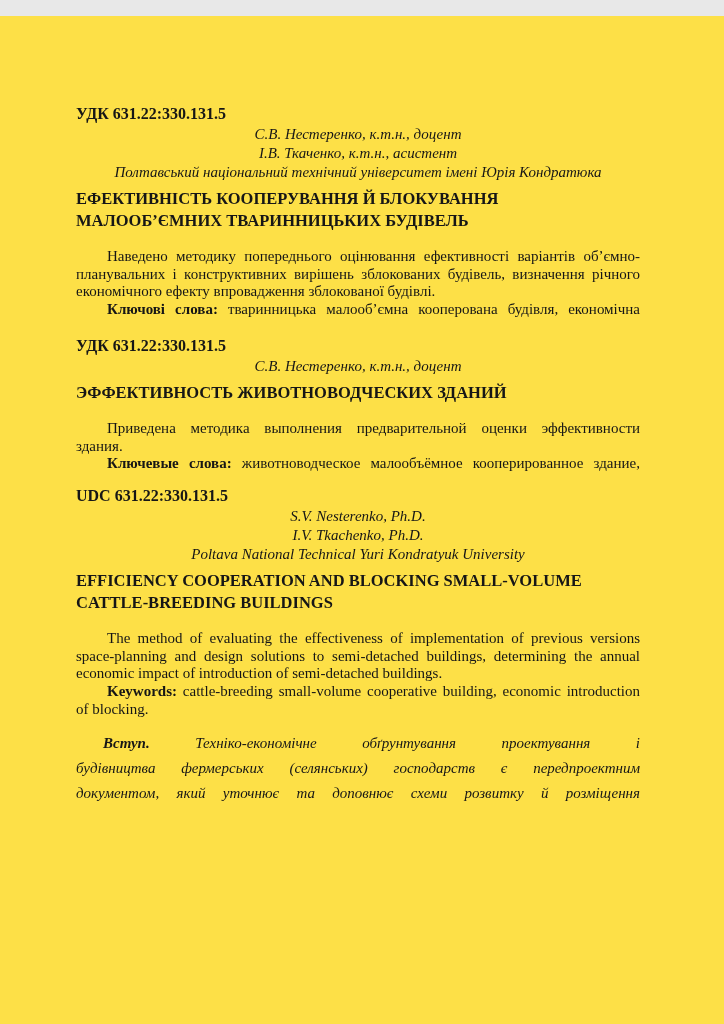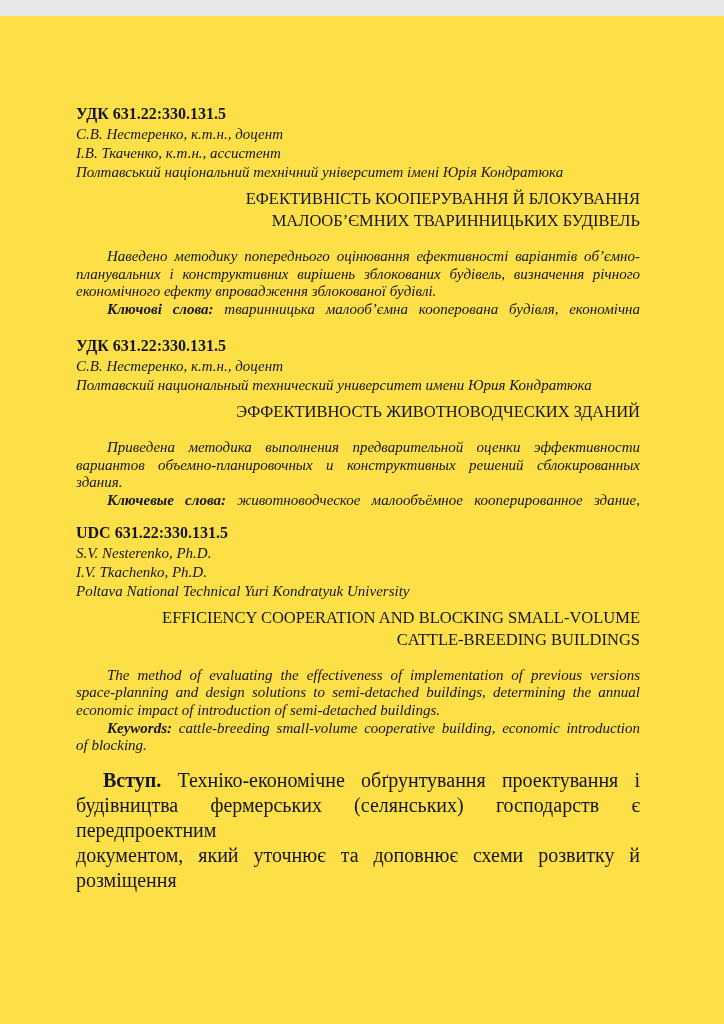--- a/index.html
+++ b/index.html
@@ -22,83 +22,82 @@
   }
   .udc {
     font-size:16px; font-weight:bold;
     line-height:19px;
     text-align:left;
   }
   .authors {
     margin-top:2px;
     font-size:15px; font-style:italic;
     line-height:19px;
-    text-align:left;
+    text-align:center;
   }
   .title {
     margin-top:6px;
-    font-size:16.5px; font-weight:normal;
+    font-size:16.5px; font-weight:bold;
     line-height:22px;
-    text-align:right;
+    text-align:left;
   }
   .abstract {
     margin-top:16px;
-    font-size:15px; font-style:italic;
+    font-size:15px; 
     line-height:17.7px;
   }
   .intro {
     margin-top:13px;
-    font-size:20px;
+    font-size:15px;
     line-height:25px;
+    font-style:italic;
   }
   .sec-ru { margin-top:17px; }
   .sec-en { margin-top:13px; }
   .line { text-align:justify; }
   .line.jl { text-align-last:justify; }
   .line.ind { text-indent:31px; }
   .intro .line.ind { text-indent:27px; }
   .b { font-weight:bold; }
 </style>
 </head>
 <body>
 
 <div class="page">
   <div class="content">
 
     <section>
       <div class="udc">УДК 631.22:330.131.5</div>
       <div class="authors">
         <div>С.В. Нестеренко, к.т.н., доцент</div>
-        <div>І.В. Ткаченко, к.т.н., ассистент</div>
+        <div>І.В. Ткаченко, к.т.н., асистент</div>
         <div>Полтавський національний технічний університет імені Юрія Кондратюка</div>
       </div>
       <div class="title">
         <div>ЕФЕКТИВНІСТЬ КООПЕРУВАННЯ Й БЛОКУВАННЯ</div>
         <div>МАЛООБ’ЄМНИХ ТВАРИННИЦЬКИХ БУДІВЕЛЬ</div>
       </div>
       <div class="abstract">
           <div class="line jl ind"><span>Наведено методику попереднього оцінювання ефективності варіантів об’ємно-</span></div>
           <div class="line jl"><span>планувальних і конструктивних вирішень зблокованих будівель, визначення річного</span></div>
           <div class="line"><span>економічного ефекту впровадження зблокованої будівлі.</span></div>
           <div class="line jl ind"><span class="b">Ключові слова:</span><span> тваринницька малооб’ємна кооперована будівля, економічна</span></div>
         </div>
     </section>
 
     <section class="sec-ru">
       <div class="udc">УДК 631.22:330.131.5</div>
       <div class="authors">
         <div>С.В. Нестеренко, к.т.н., доцент</div>
-        <div>Полтавский национальный технический университет имени Юрия Кондратюка</div>
       </div>
       <div class="title">
         <div>ЭФФЕКТИВНОСТЬ ЖИВОТНОВОДЧЕСКИХ ЗДАНИЙ</div>
       </div>
       <div class="abstract">
           <div class="line jl ind"><span>Приведена методика выполнения предварительной оценки эффективности</span></div>
-          <div class="line jl"><span>вариантов объемно-планировочных и конструктивных решений сблокированных</span></div>
           <div class="line"><span>здания.</span></div>
           <div class="line jl ind"><span class="b">Ключевые слова:</span><span> животноводческое малообъёмное кооперированное здание,</span></div>
         </div>
     </section>
 
     <section class="sec-en">
       <div class="udc">UDC 631.22:330.131.5</div>
       <div class="authors">
         <div>S.V. Nesterenko, Ph.D.</div>
         <div>I.V. Tkachenko, Ph.D.</div>

